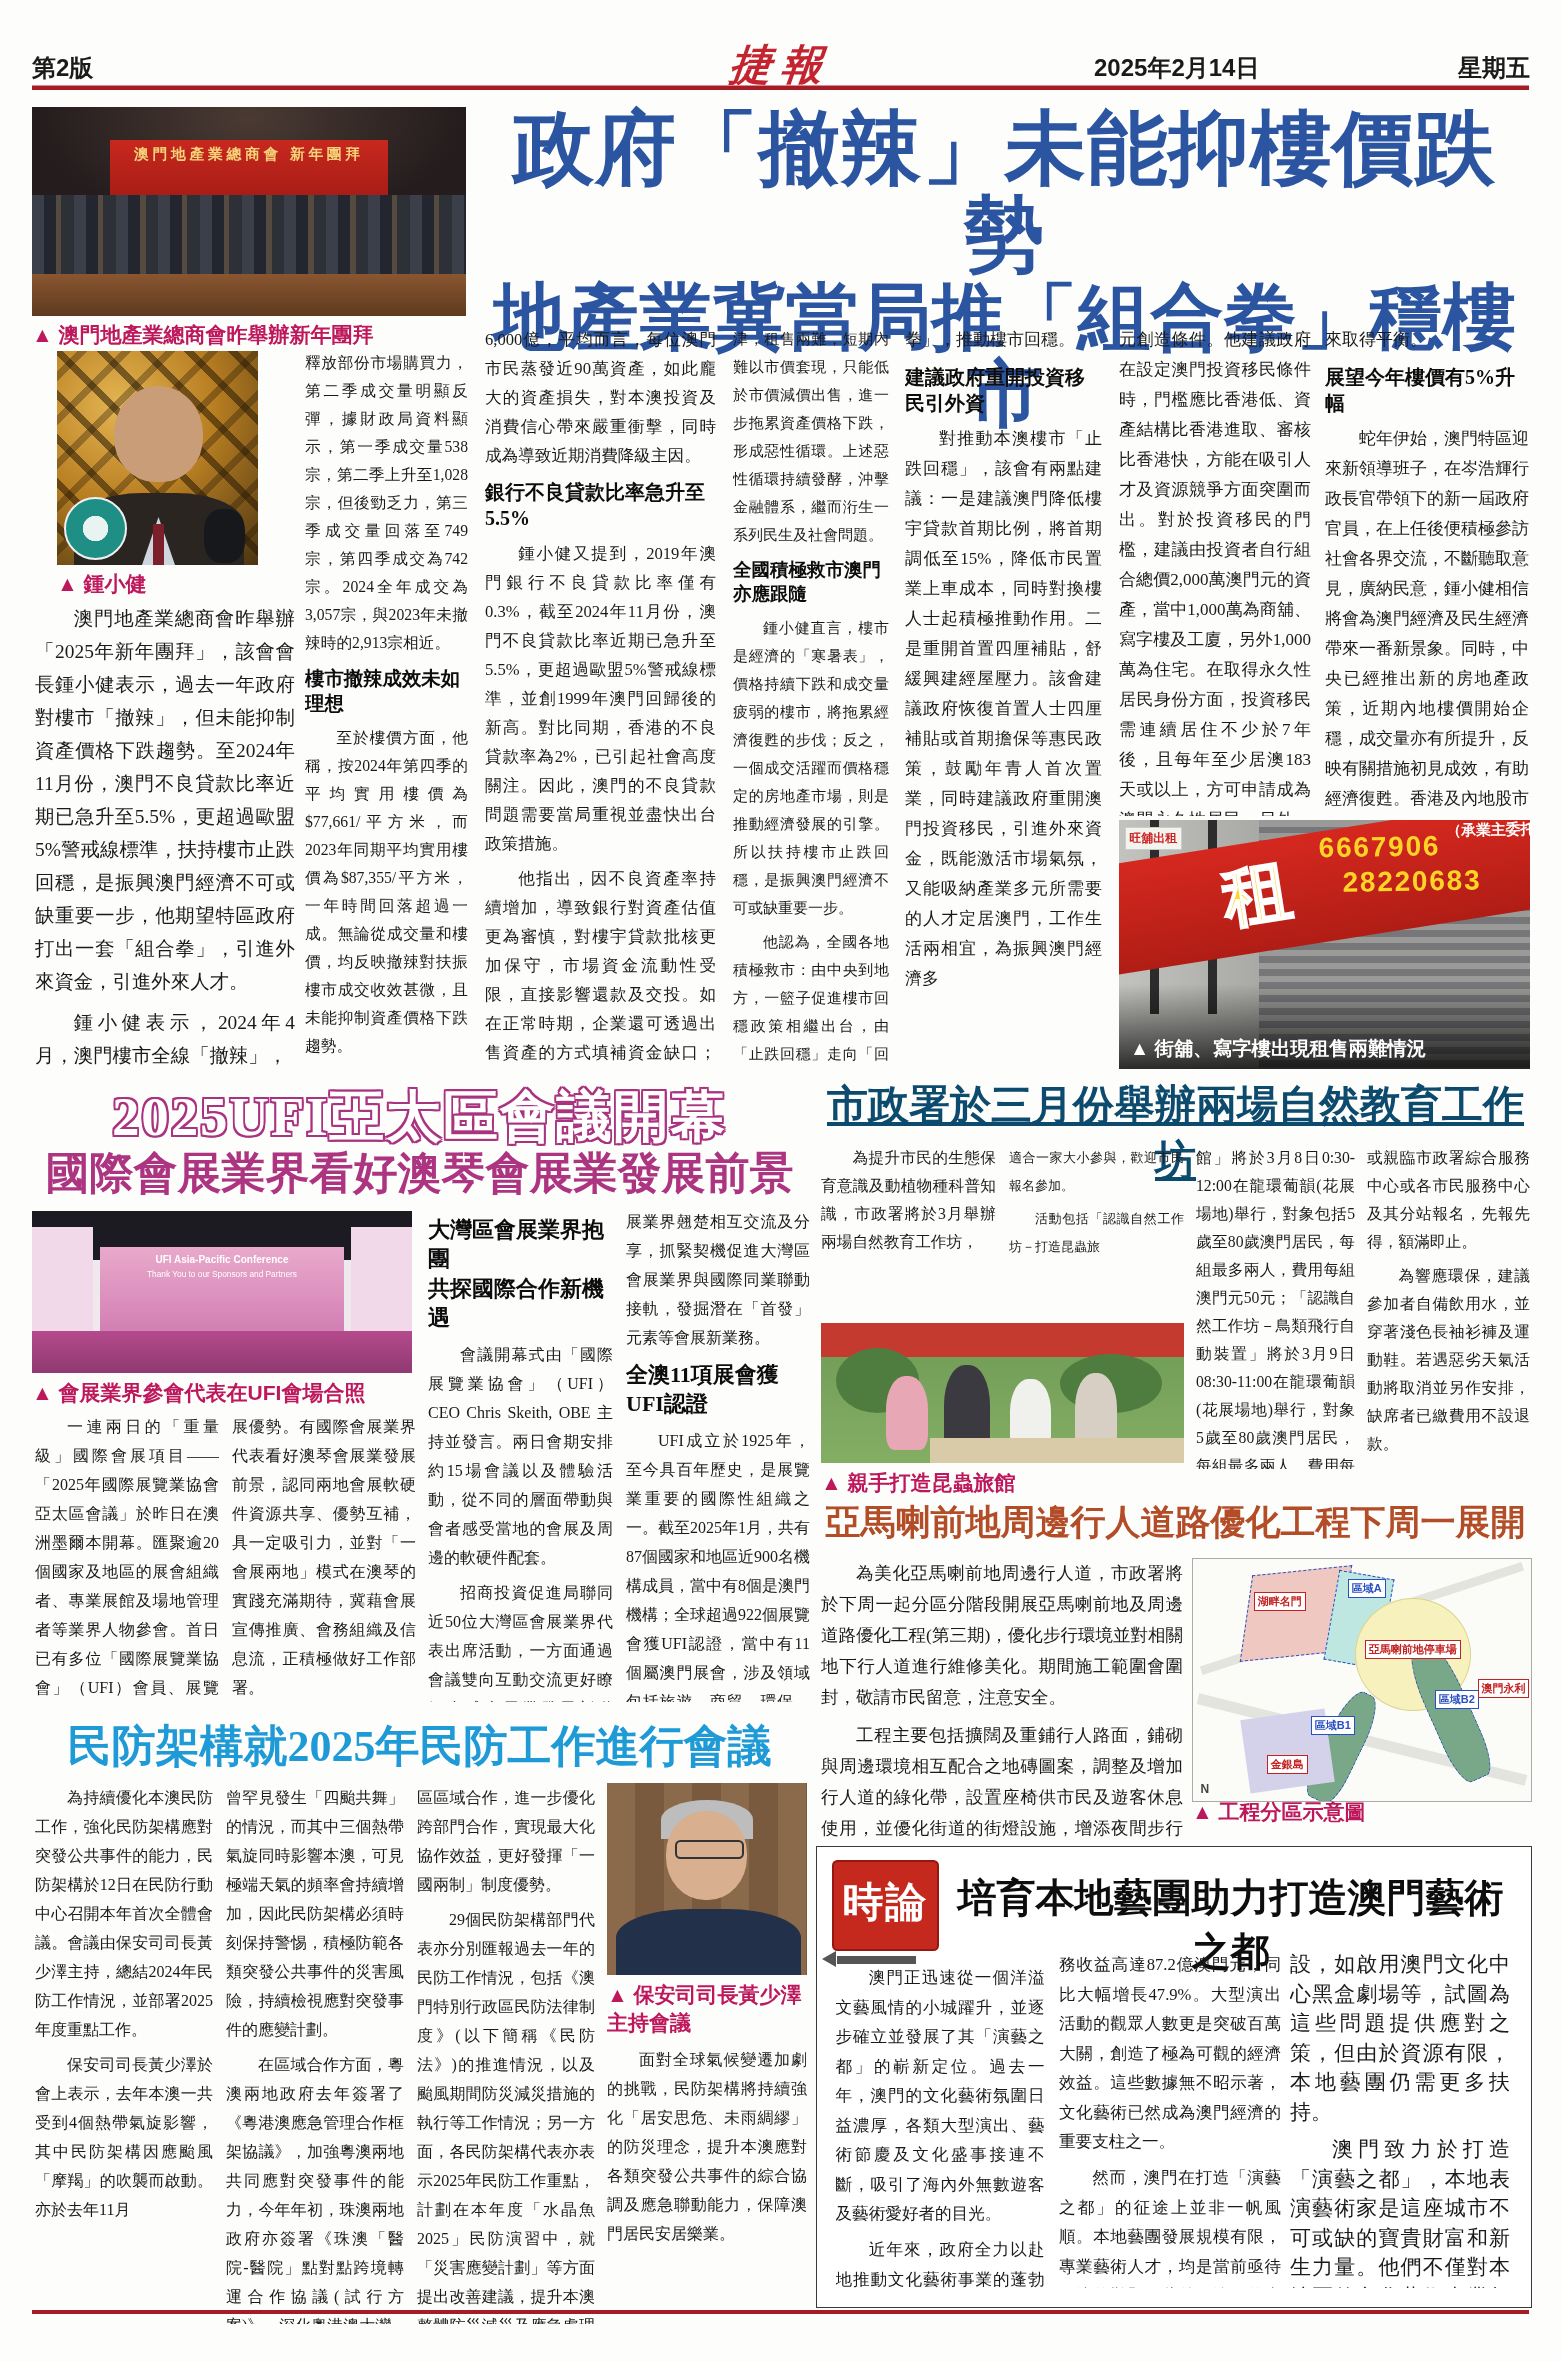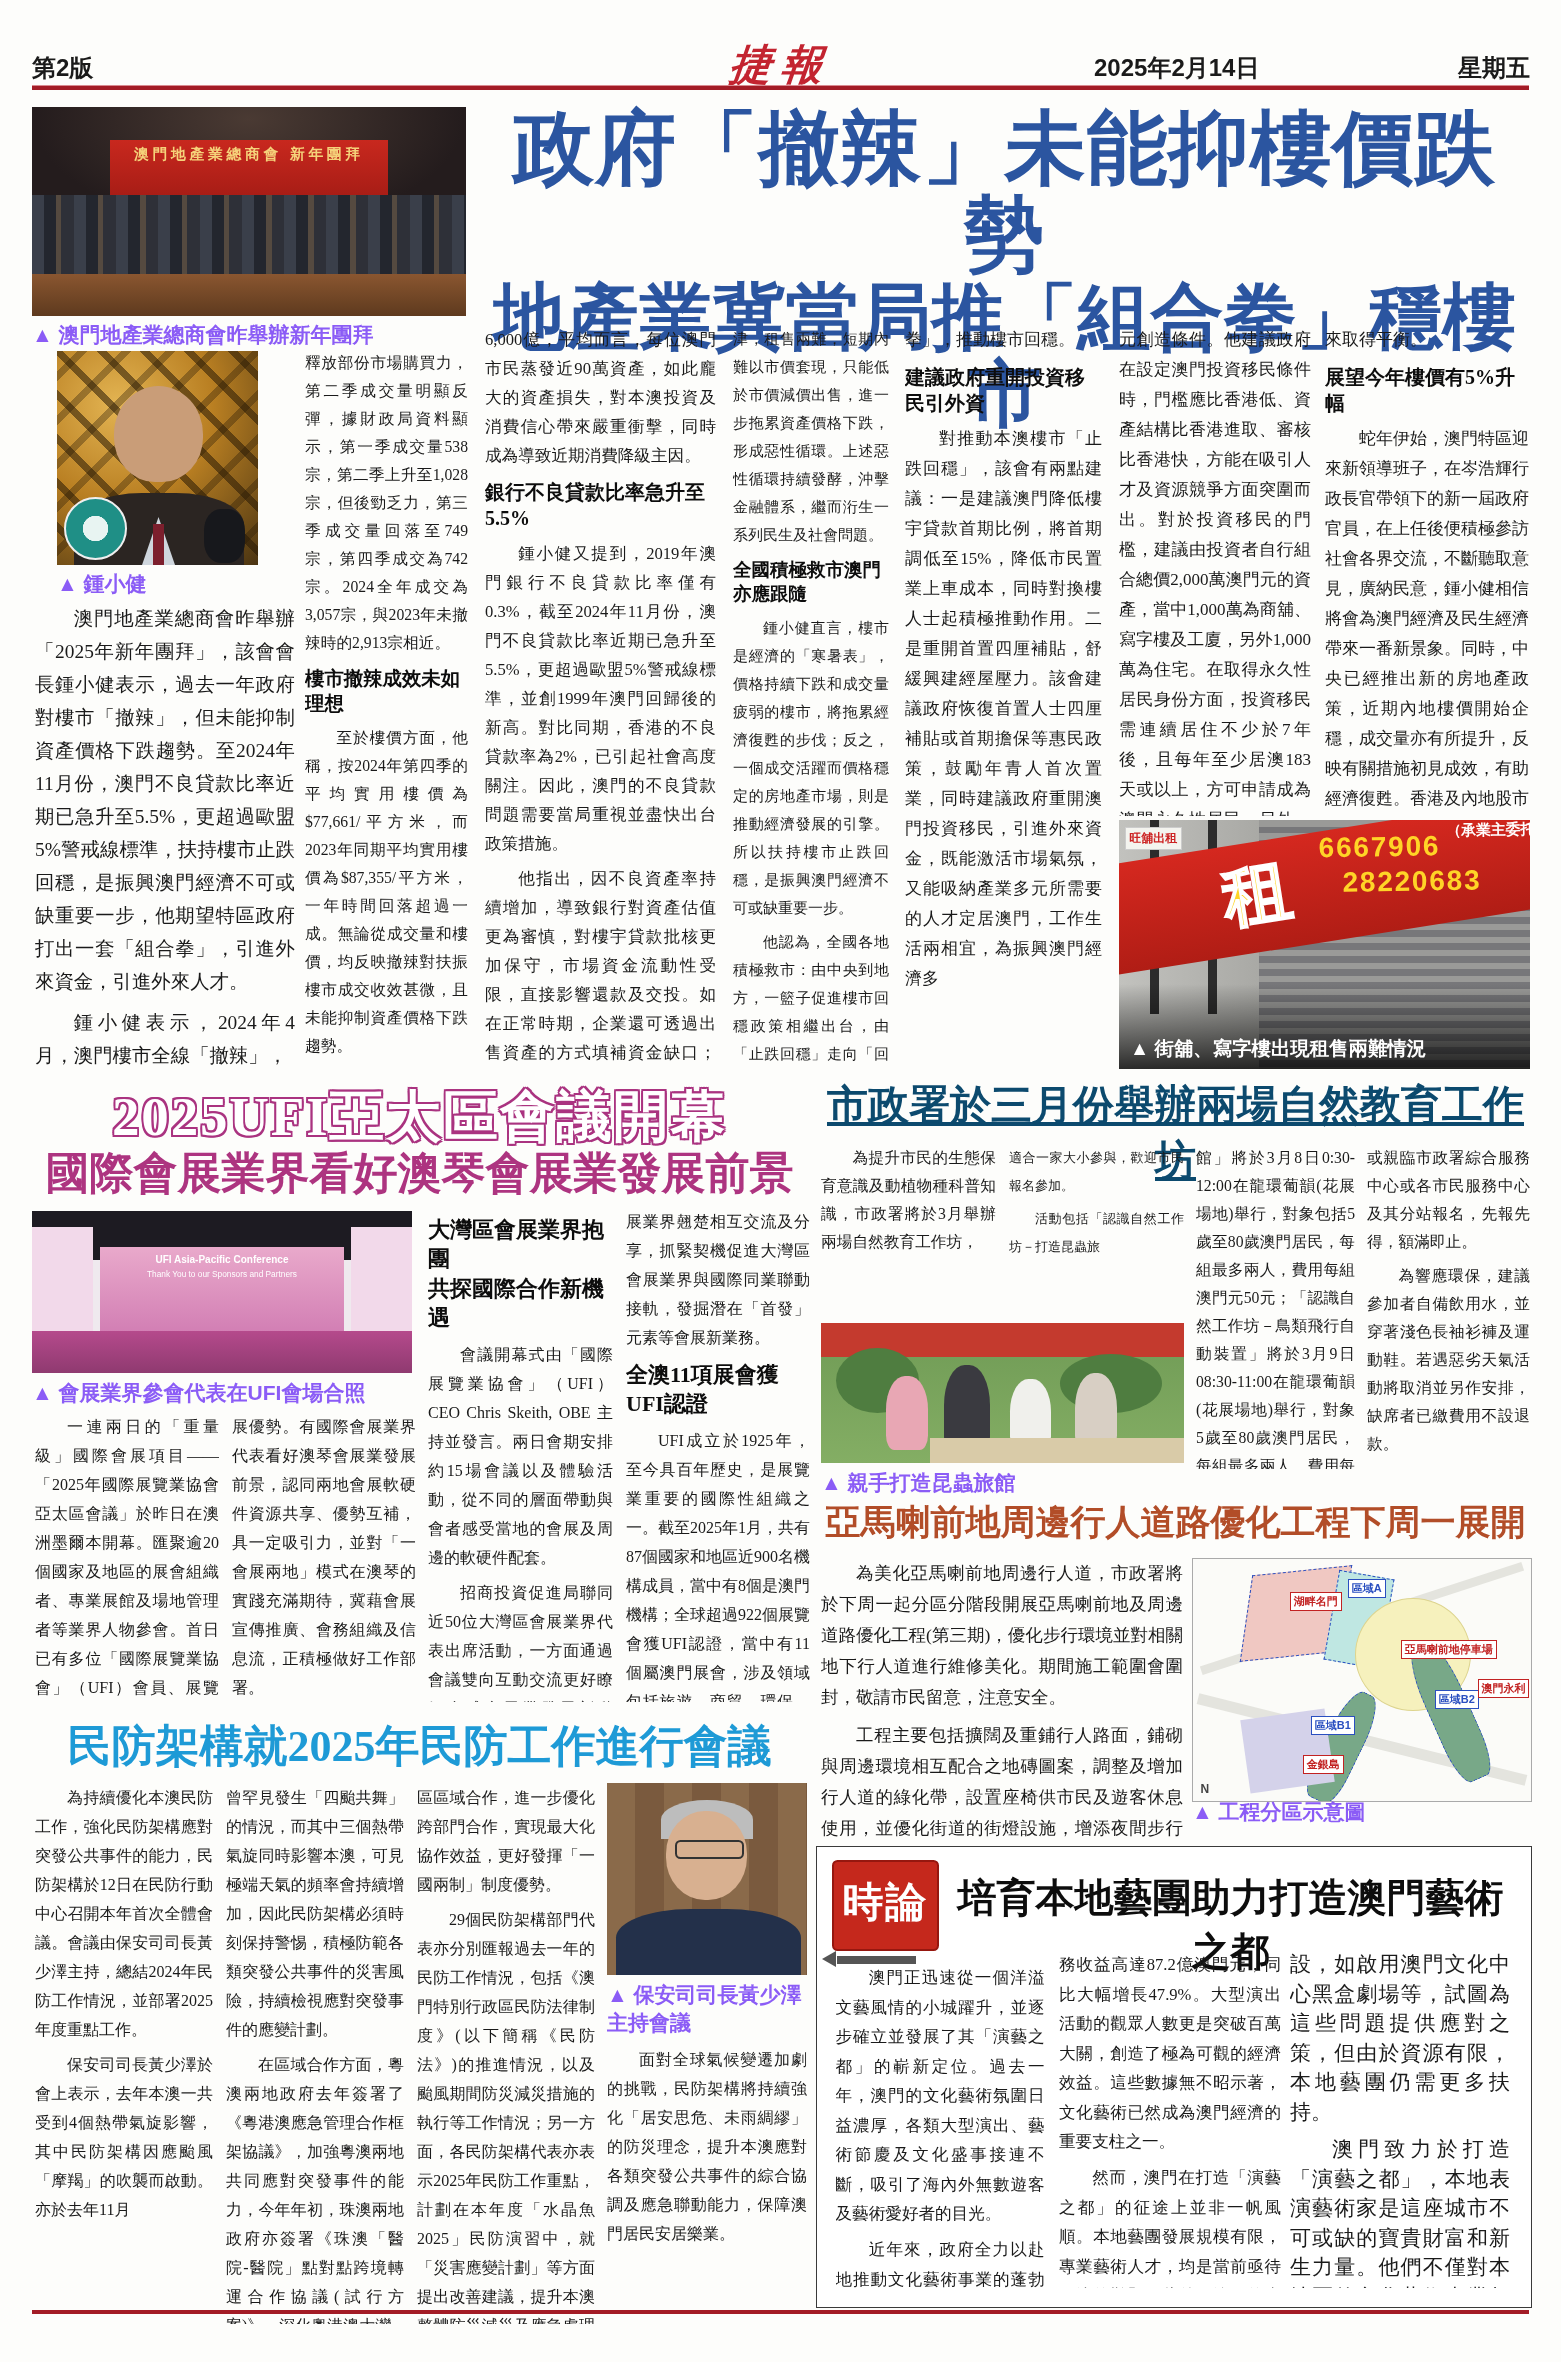--- a/index.html
+++ b/index.html
@@ -9,21 +9,21 @@
   
   .hdr-page{left:32px;top:52px;font:bold 24px "Liberation Sans",sans-serif;}
   .hdr-mast{left:0;right:0;top:37px;text-align:center;color:#c32430;
             font-family:"DejaVu Serif",serif;font-style:italic;font-weight:bold;
             font-size:42px;letter-spacing:9.2px;transform:skewX(-6deg);}
   .hdr-date{left:1094px;top:52px;font:bold 24px "Liberation Sans",sans-serif;}
   .hdr-week{right:32px;top:52px;font:bold 24px "Liberation Sans",sans-serif;}
   .hdr-rule{left:32px;top:85px;width:1497px;height:3.7px;background:#a31c26;border-top:0.9px solid #d98a90;}
   .ftr-rule{left:32px;top:2310px;width:1497px;height:3.7px;background:#a31c26;}
   
-  .cap{font:bold 21px "Liberation Sans",sans-serif;color:#8b5cf6;}
+  .cap{font:bold 21px "Liberation Sans",sans-serif;color:#be185d;}
   .col{position:absolute;text-align:justify;overflow:hidden;}
   .col p{margin:0 0 0.4em 0;}
   .ind{text-indent:2em;}
   .sub{font-family:Liberation Serif, serif;font-weight:bold;color:#0d0d0d;
        text-align:left;text-indent:0;margin:9.2px 0 7.4px 0;line-height:1.3;}
   
   .lead-hl{left:480px;top:107px;width:1049px;text-align:center;color:#2b55a0;
            font-weight:900;line-height:1.06;}
   .lead-hl .l1{font-size:81px;letter-spacing:0.9px;}
   .lead-hl .l2{font-size:73px;letter-spacing:0;}
@@ -129,21 +129,21 @@
   .m-yellow{position:absolute;left:162px;top:39px;width:114px;height:111px;border-radius:50%;
           background:#f6f1bd;border:1.8px solid #ddd48e;}
   .m-b1{position:absolute;left:131px;top:129px;width:35px;height:116px;background:#78a888;
           transform:rotate(26deg);border:1.8px dashed #2a4fc0;border-radius:40% 40% 30% 30%;}
   .m-b2{position:absolute;left:236px;top:78px;width:39px;height:146px;background:#78a888;
           transform:rotate(-24deg);border:1.8px dashed #2a4fc0;border-radius:40% 40% 30% 30%;}
   .m-purple{position:absolute;left:52px;top:155px;width:85px;height:74px;background:#d4d2ea;
           transform:rotate(-8deg);}
   .m-lbl{position:absolute;font:bold 11px "Liberation Sans",sans-serif;background:#fff;
           padding:0.9px 2.8px;white-space:nowrap;}
-  .m-red{color:#c22222;border:0.9px solid #c22222;margin-left:36px;}
+  .m-red{color:#c22222;border:0.9px solid #c22222;}
   .m-blue{color:#2a4fc0;border:0.9px solid #2a4fc0;}
   .m-n{position:absolute;left:7.4px;bottom:5.5px;font:bold 12px "Liberation Sans",sans-serif;color:#444;}
   .ama-cap{left:1192px;top:1798px;}
   
   .cd-h{left:32px;top:1717px;width:775px;text-align:center;font-weight:900;font-size:44px;color:#1e9ad6;}
   .cd-c1{left:35px;top:1783px;width:178px;height:541px;font-size:16px;line-height:29px;}
   .cd-c2{left:226px;top:1783px;width:178px;height:541px;font-size:16px;line-height:29px;}
   .cd-c3{left:417px;top:1783px;width:178px;height:541px;font-size:16px;line-height:29px;}
   .cd-photo{left:607px;top:1783px;width:200px;height:192px;overflow:hidden;
             background:repeating-linear-gradient(90deg,#8a6a4a 0 28px,#7a5a3e 28px 57px);}

